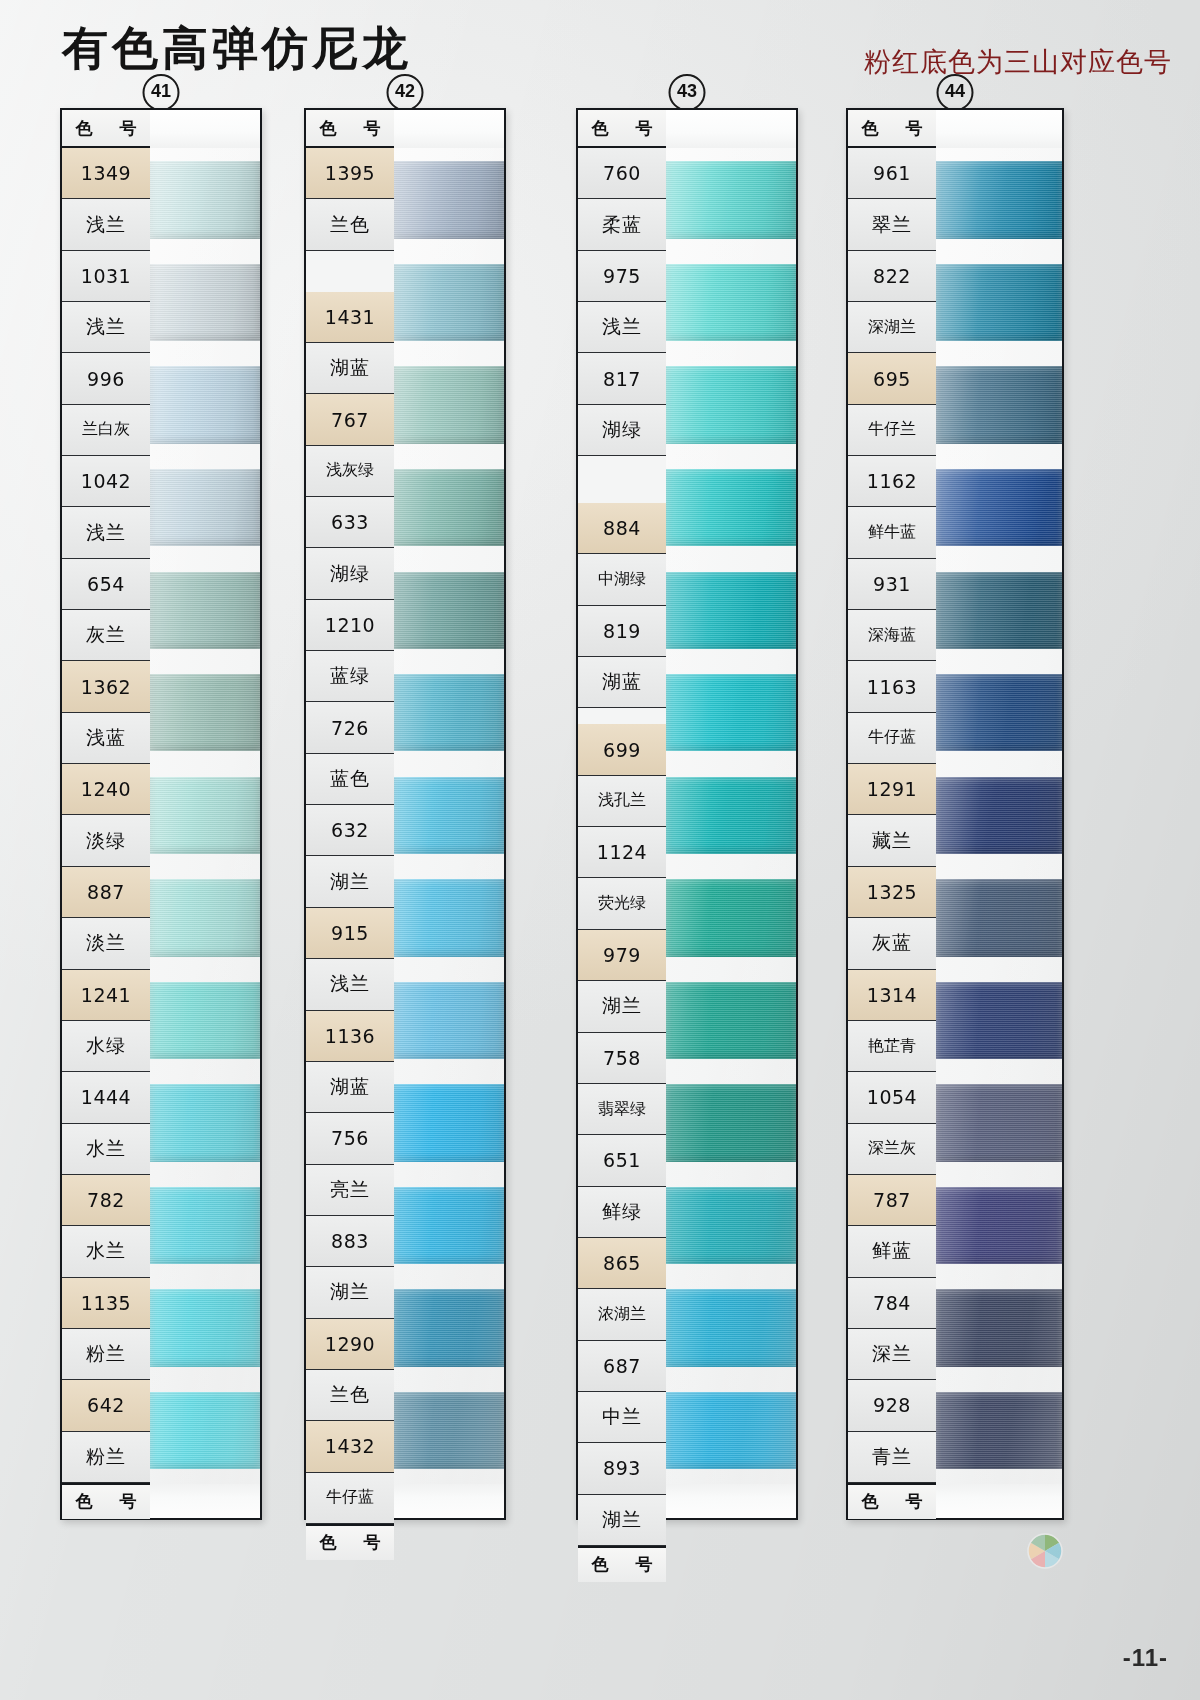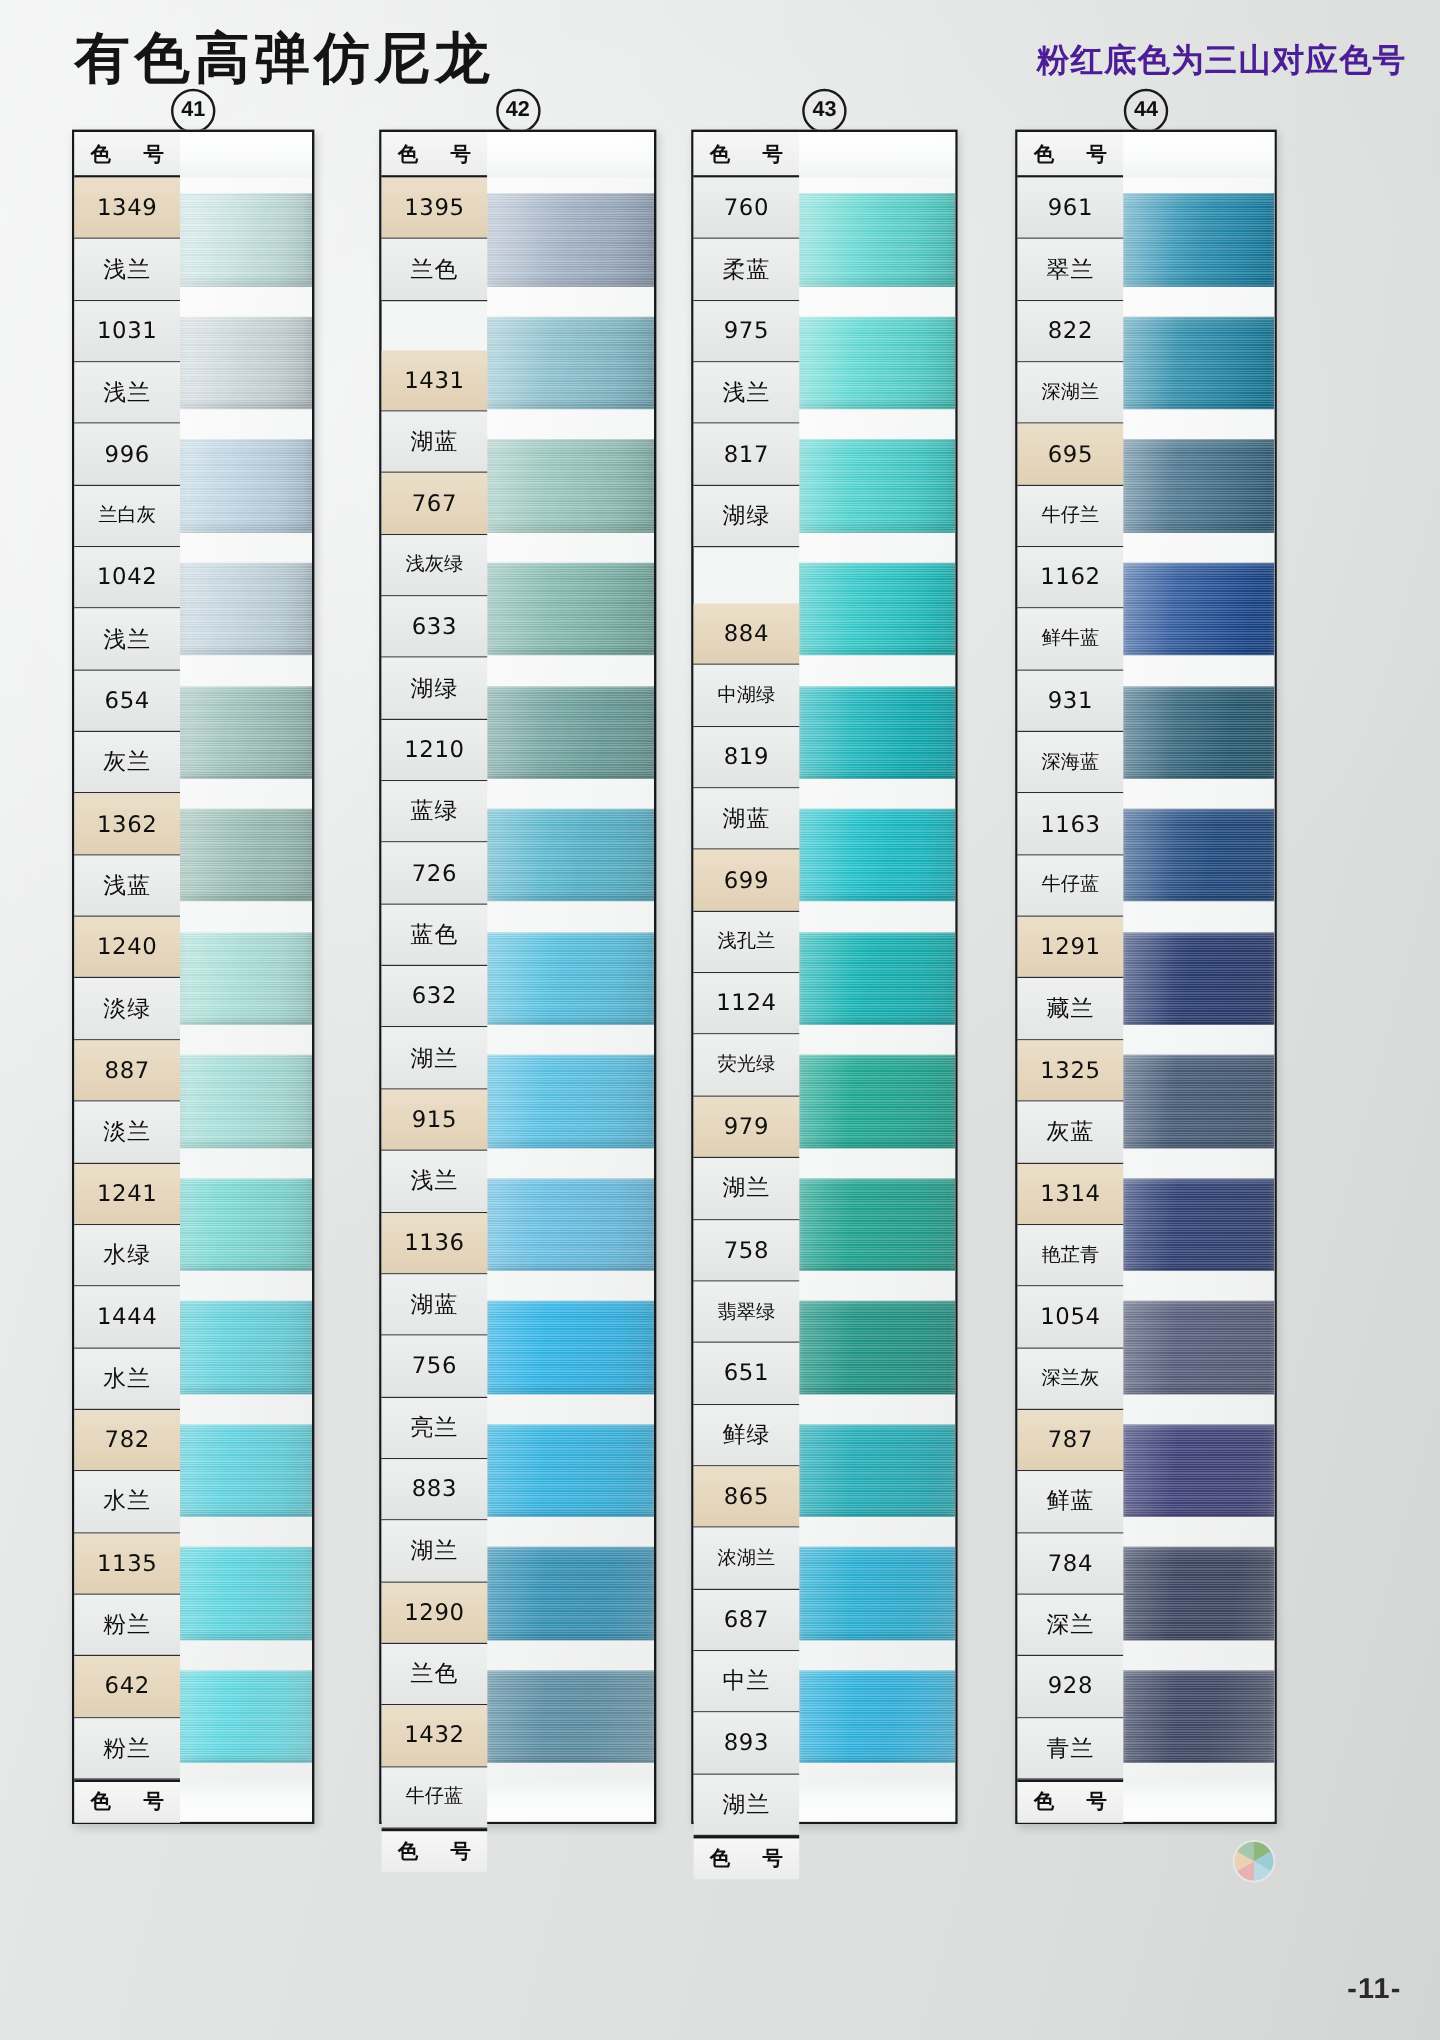--- a/index.html
+++ b/index.html
@@ -8,21 +8,21 @@
     font-family:"Liberation Sans","DejaVu Sans",sans-serif;
     background:
       radial-gradient(ellipse 900px 700px at 30% 20%, #f3f4f4 0%, #eceded 45%, #e3e5e5 100%),
       linear-gradient(180deg,#f1f2f2 0%,#e9eaea 60%,#e2e3e3 100%);
   }
   .page-shade{position:absolute;inset:0;pointer-events:none;
     background:linear-gradient(105deg, rgba(255,255,255,.55) 0%, rgba(255,255,255,0) 30%, rgba(0,0,0,.03) 78%, rgba(0,0,0,.07) 100%);}
 
   .title{position:absolute;left:62px;top:18px;font-size:46px;font-weight:700;letter-spacing:4px;color:#141414;
     font-family:"DejaVu Sans","Liberation Sans",sans-serif;white-space:nowrap;}
-  .note{position:absolute;right:28px;top:32px;font-size:27px;font-weight:700;letter-spacing:1px;color:#4c1d95;
+  .note{position:absolute;right:28px;top:44px;font-size:27px;font-weight:400;letter-spacing:1px;color:#7f1d1d;
     font-family:"DejaVu Sans","Liberation Sans",sans-serif;white-space:nowrap;}
   .footer{position:absolute;right:32px;bottom:28px;font-size:24px;font-weight:700;color:#2a2a2a;letter-spacing:1px;}
 
   .panel{position:absolute;top:108px;height:1412px;}
   .panel-num{position:absolute;top:-34px;left:50%;transform:translateX(-50%);
     width:33px;height:33px;border:2.3px solid #1a1a1a;border-radius:50%;
     font-size:18px;font-weight:700;line-height:30px;text-align:center;color:#111;background:transparent;}
 
   .card{position:absolute;inset:0;display:flex;border:2.4px solid #15181c;
     box-shadow:2px 3px 7px rgba(0,0,0,.16);background:#f4f5f5;box-sizing:border-box;}
@@ -126,21 +126,21 @@
           <div class="sw" title="1444 水兰" style="top: 974.291px; height: 77.4282px; background: rgb(94, 212, 224);"></div>
           <div class="sw" title="782 水兰" style="top: 1076.85px; height: 77.4282px; background: rgb(86, 212, 226);"></div>
           <div class="sw" title="1135 粉兰" style="top: 1179.4px; height: 77.4282px; background: rgb(79, 214, 226);"></div>
           <div class="sw" title="642 粉兰" style="top: 1281.95px; height: 77.4282px; background: rgb(79, 216, 227);"></div>
           <div class="topwrap"></div>
           <div class="botwrap"></div>
           <div class="plastic"></div>
         </div>
       </div>
     </div>
-    <div class="panel" style="left: 316px; width: 231px;">
+    <div class="panel" style="left: 304px; width: 202px;">
       <div class="panel-num">42</div>
       <div class="card">
         <div class="labels">
           <div class="hdr" style="height: 36px; flex: 0 0 36px;">
             <span>色</span>
             <span>号</span>
           </div>
           <div class="cell code sanshan" style="height: 51.3538px; flex: 0 0 51.3538px;">1395</div>
           <div class="cell name" style="height: 51.3538px; flex: 0 0 51.3538px;">兰色</div>
           <div class="cell code sanshan" style="height: 51.3538px; flex: 0 0 51.3538px; margin-top: 41px;">1431</div>
@@ -203,21 +203,21 @@
           <div class="cell code" style="height: 51.3538px; flex: 0 0 51.3538px;">760</div>
           <div class="cell name" style="height: 51.3538px; flex: 0 0 51.3538px;">柔蓝</div>
           <div class="cell code" style="height: 51.3538px; flex: 0 0 51.3538px;">975</div>
           <div class="cell name" style="height: 51.3538px; flex: 0 0 51.3538px;">浅兰</div>
           <div class="cell code" style="height: 51.3538px; flex: 0 0 51.3538px;">817</div>
           <div class="cell name" style="height: 51.3538px; flex: 0 0 51.3538px;">湖绿</div>
           <div class="cell code sanshan" style="height: 51.3538px; flex: 0 0 51.3538px; margin-top: 47px;">884</div>
           <div class="cell name tight" style="height: 51.3538px; flex: 0 0 51.3538px;">中湖绿</div>
           <div class="cell code" style="height: 51.3538px; flex: 0 0 51.3538px;">819</div>
           <div class="cell name" style="height: 51.3538px; flex: 0 0 51.3538px;">湖蓝</div>
-          <div class="cell code sanshan" style="height: 51.3538px; flex: 0 0 51.3538px;">699</div>
+          <div class="cell code sanshan" style="height: 51.3538px; flex: 0 0 51.3538px; margin-top: 16px;">699</div>
           <div class="cell name tight" style="height: 51.3538px; flex: 0 0 51.3538px;">浅孔兰</div>
           <div class="cell code" style="height: 51.3538px; flex: 0 0 51.3538px;">1124</div>
           <div class="cell name tight" style="height: 51.3538px; flex: 0 0 51.3538px;">荧光绿</div>
           <div class="cell code sanshan" style="height: 51.3538px; flex: 0 0 51.3538px;">979</div>
           <div class="cell name" style="height: 51.3538px; flex: 0 0 51.3538px;">湖兰</div>
           <div class="cell code" style="height: 51.3538px; flex: 0 0 51.3538px;">758</div>
           <div class="cell name tight" style="height: 51.3538px; flex: 0 0 51.3538px;">翡翠绿</div>
           <div class="cell code" style="height: 51.3538px; flex: 0 0 51.3538px;">651</div>
           <div class="cell name" style="height: 51.3538px; flex: 0 0 51.3538px;">鲜绿</div>
           <div class="cell code sanshan" style="height: 51.3538px; flex: 0 0 51.3538px;">865</div>

